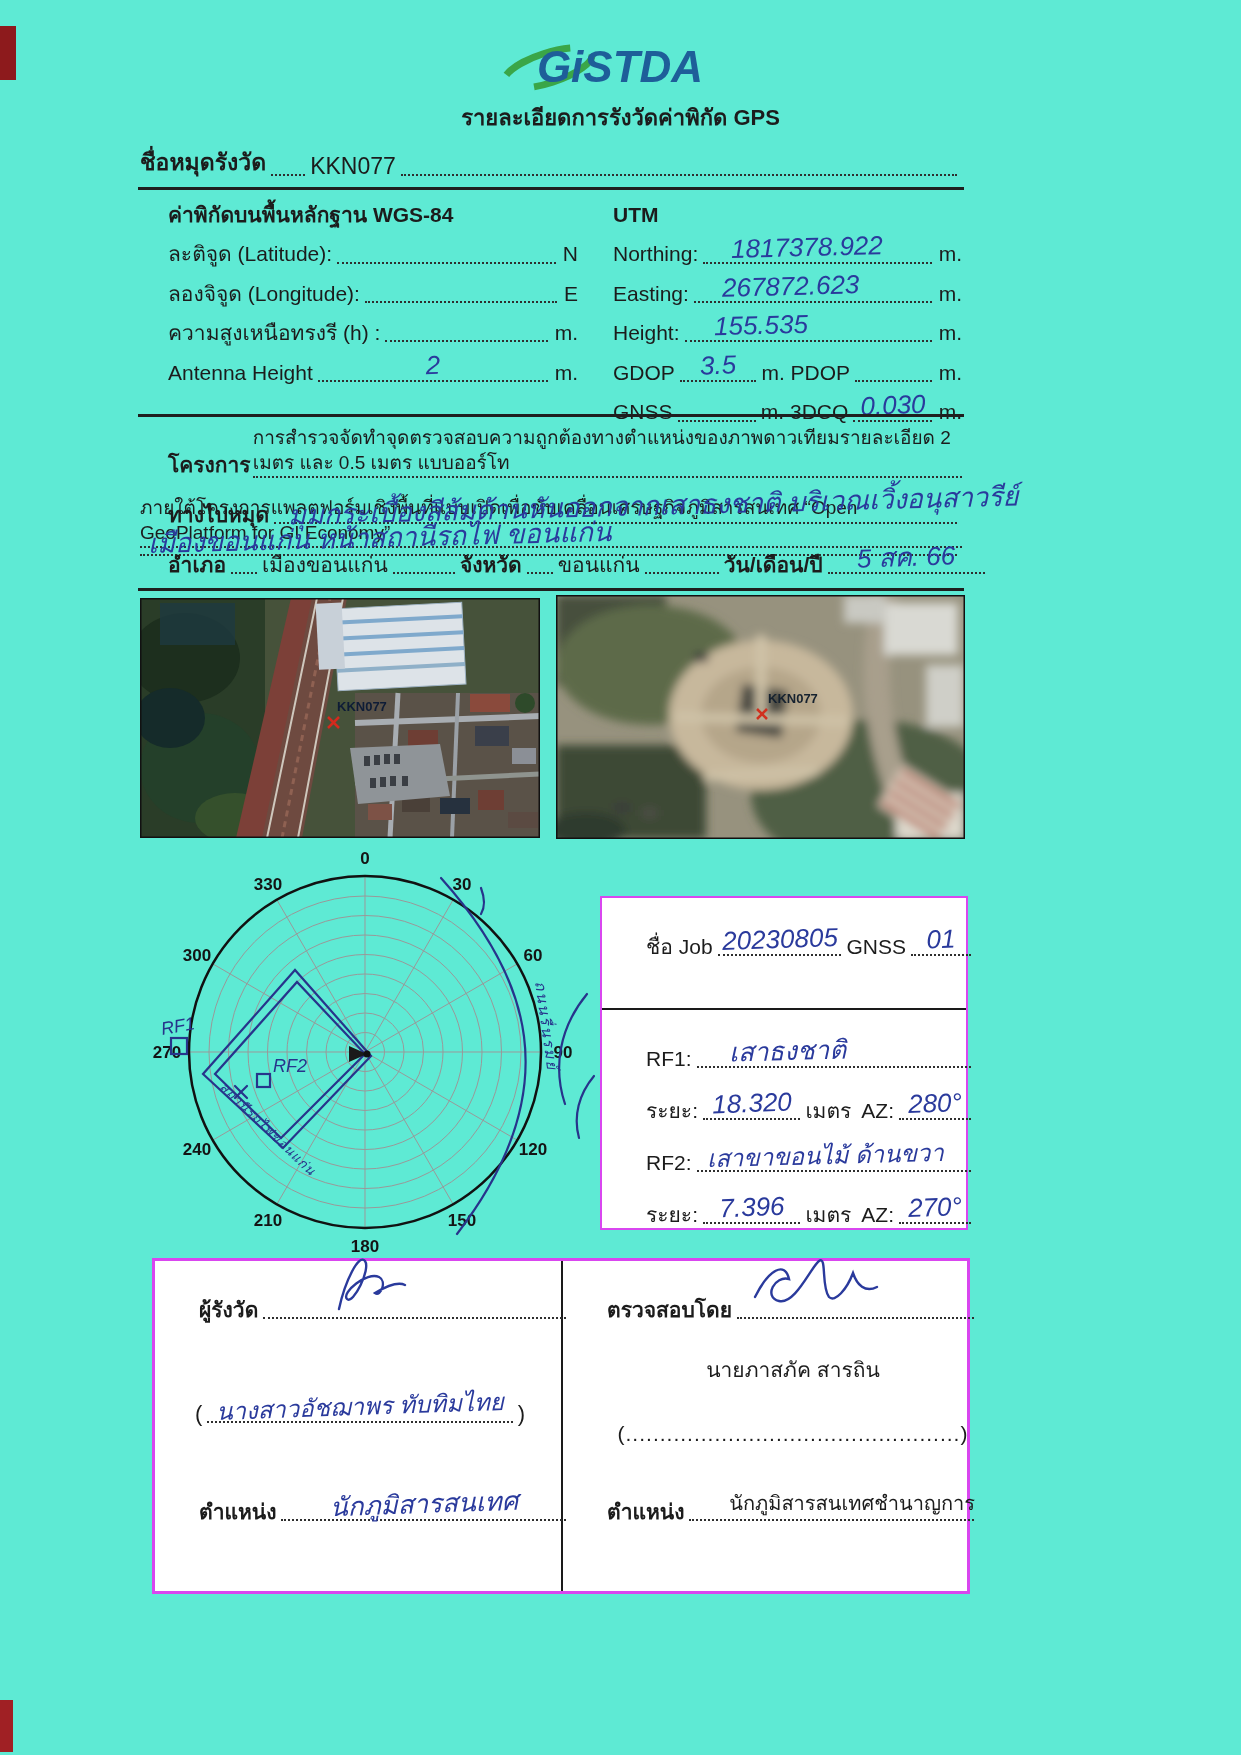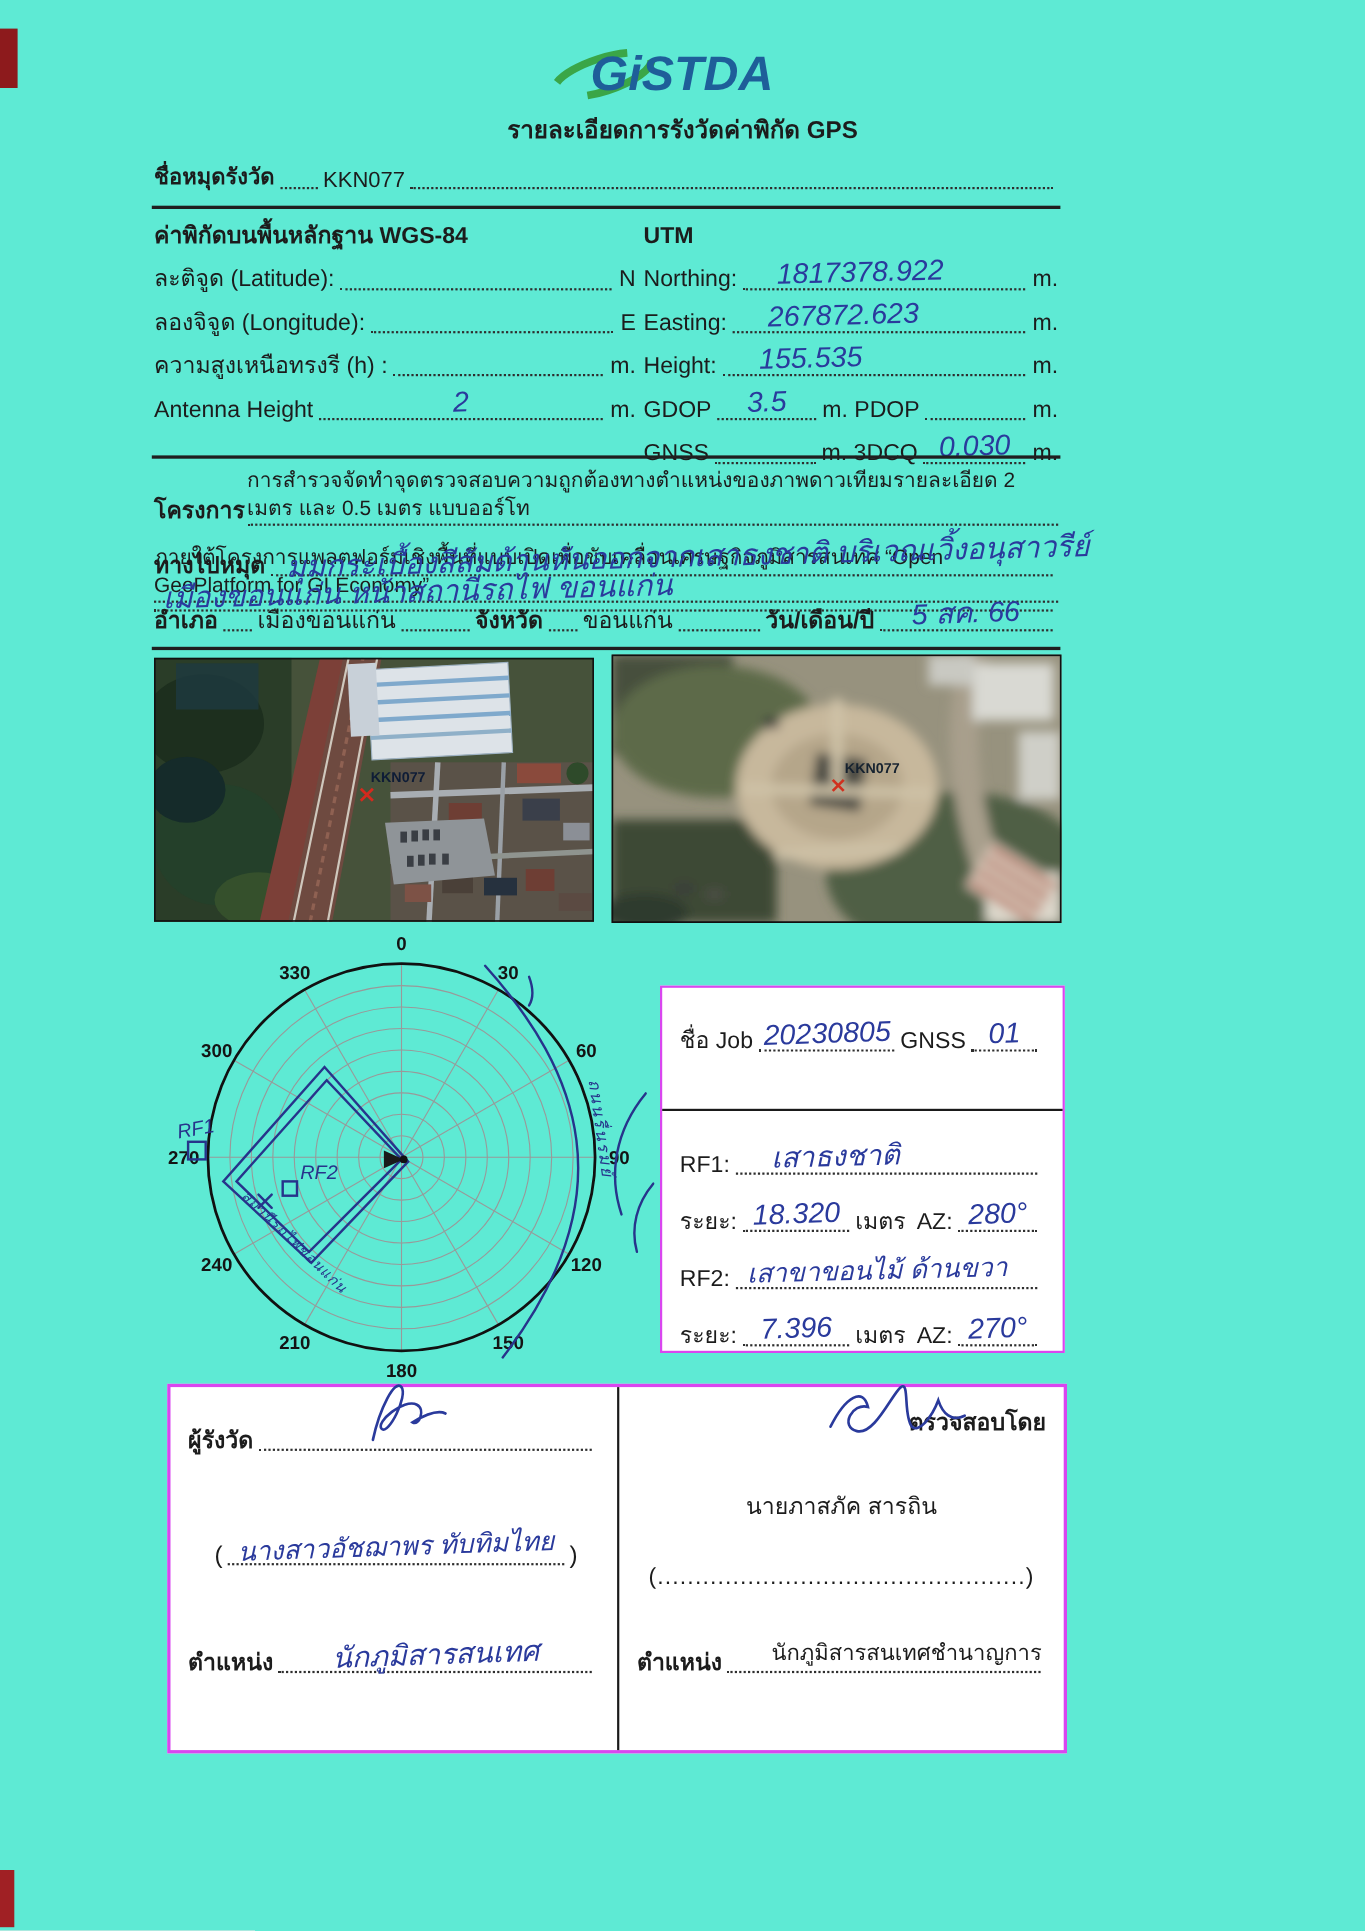--- a/index.html
+++ b/index.html
@@ -1,23 +1,23 @@
 <!DOCTYPE html>
 <html><head>
 <meta charset="utf-8">
 <style>
   html,body{margin:0;padding:0;background:#e8e8e8;}
   #page{position:relative;width:1241px;height:1755px;background:#5eead4;
         font-family:"Liberation Sans",sans-serif;color:#1c1c1c;overflow:hidden;}
   .abs{position:absolute;}
   .row{display:flex;align-items:flex-end;}
   .b{font-weight:bold;}
-  .fs21{font-size:21px;line-height:1.25;}
+  .fs21{font-size:21px;line-height:1.25;margin-left:28px;}
   .fs19{font-size:19px;line-height:1.3;}
-  .fs23{font-size:20px;}
+  .fs23{font-size:23px;}
   .dots{flex:1;border-bottom:2px dotted #2e2e2e;height:6px;margin:0 5px 4px 5px;position:relative;}
   .dots.fix{flex:none;}
   .hand{color:#2a3a9c;font-style:italic;font-size:26px;line-height:1;white-space:nowrap;}
   .dots .hand{position:absolute;bottom:2px;left:12%;transform:rotate(-1.5deg);}
   .dots .hand.c{left:50%;transform:translateX(-50%) rotate(-2deg);}
   .dots .pv{position:absolute;bottom:3px;left:10%;font-size:20px;color:#1c1c1c;white-space:nowrap;}
   .sep{position:absolute;left:138px;width:826px;height:3px;background:#1f1f1f;}
   .dotline{border-bottom:2px dotted #2e2e2e;padding-bottom:1px;}
   .box{position:absolute;border:3px solid #d946ef;background:#fff;}
   .unit{margin-left:2px;white-space:nowrap;}
@@ -390,21 +390,21 @@
       </span>
       <span>)</span>
     </div>
     <div class="abs row fs21" style="left:16px;top:238px;width:372px;">
       <span class="b">ตำแหน่ง</span>
       <span class="dots">
         <span class="hand c">นักภูมิสารสนเทศ</span>
       </span>
     </div>
 
-    <div class="abs row fs21" style="left:424px;top:20px;width:372px;flex-direction:column;">
+    <div class="abs row fs21" style="left:424px;top:36px;width:372px;">
       <span class="b">ตรวจสอบโดย</span>
       <span class="dots"></span>
     </div>
     <svg class="abs" style="left:590px;top:-20px;" width="160" height="84" viewBox="0 0 160 84">
       <path d="M10,56 C24,28 40,20 44,38 C30,34 18,56 34,60 C50,64 66,26 74,20 C82,14 76,46 84,56 C90,62 102,48 108,32 C112,44 120,52 132,46" fill="none" stroke="#2a3a9c" stroke-width="2.4" stroke-linecap="round"></path>
     </svg>
     <div class="abs fs21" style="left:424px;top:96px;width:372px;text-align:center;">นายภาสภัค สารถิน</div>
     <div class="abs fs21" style="left:424px;top:160px;width:372px;text-align:center;letter-spacing:1px;">(.................................................)</div>
     <div class="abs row fs21" style="left:424px;top:238px;width:372px;">
       <span class="b">ตำแหน่ง</span>

